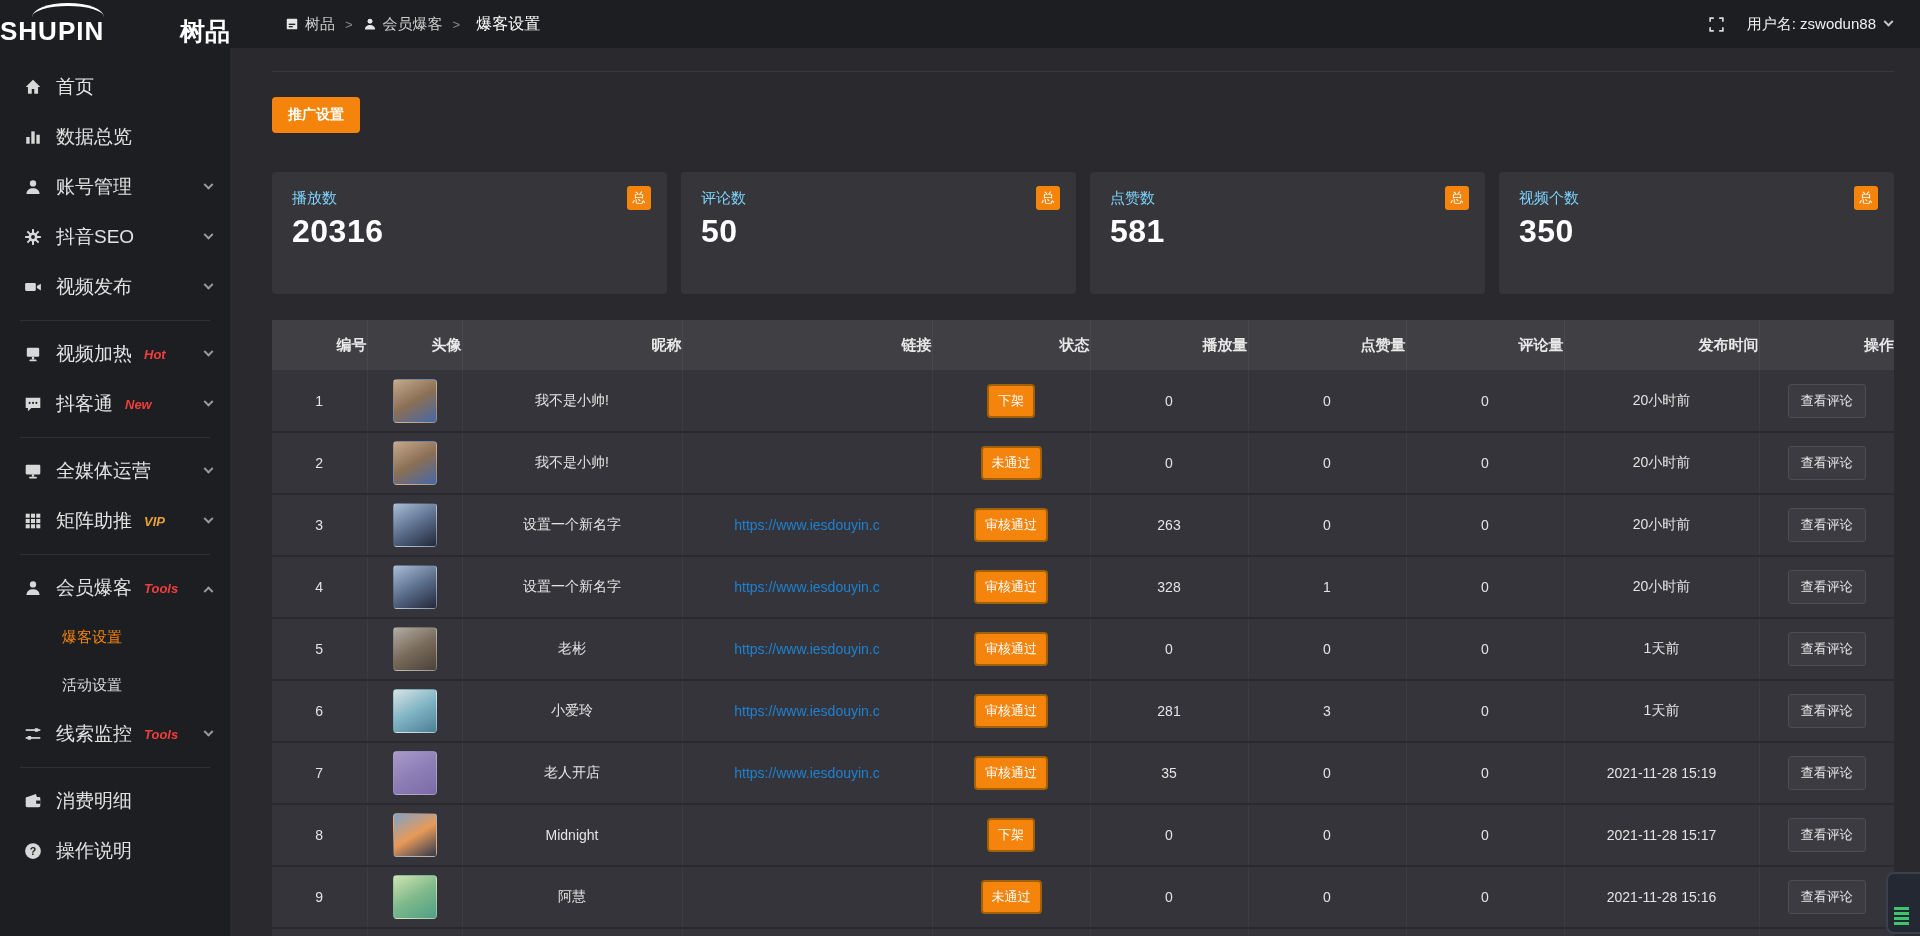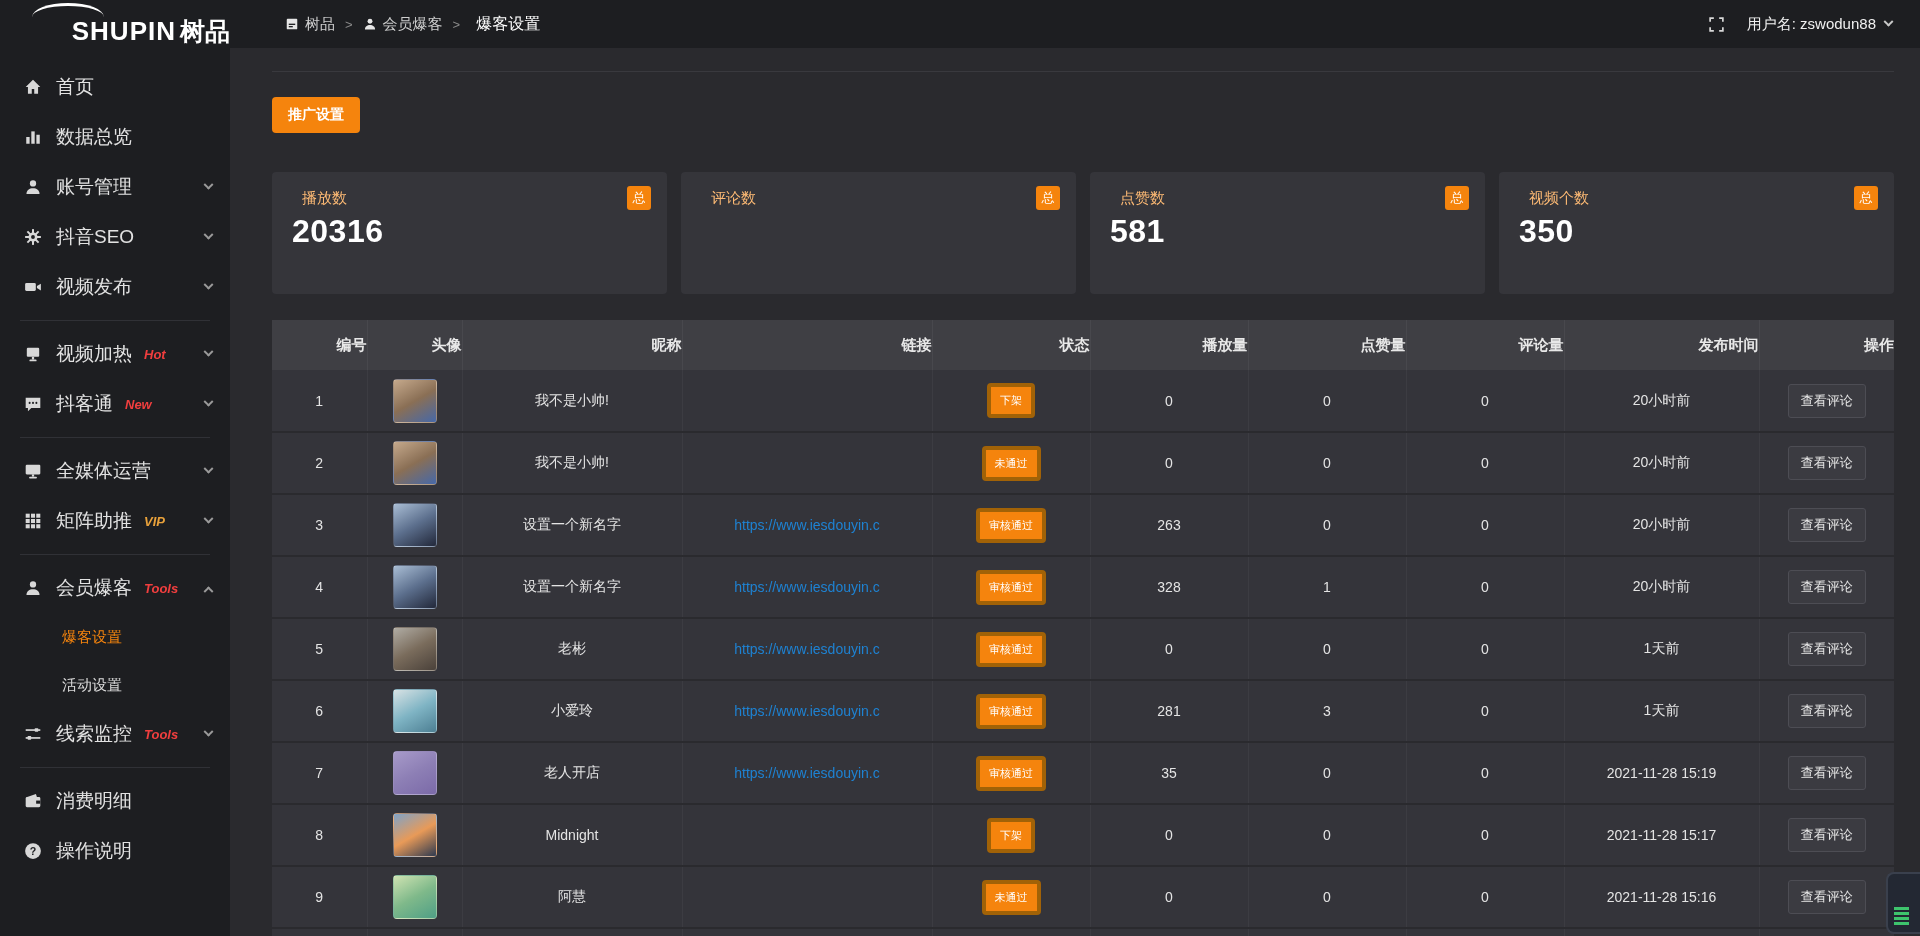--- a/index.html
+++ b/index.html
@@ -3,21 +3,21 @@
 <meta charset="utf-8">
 <style>
   * { margin:0; padding:0; box-sizing:border-box; }
   html,body { width:1920px; height:936px; overflow:hidden;
     font-family:"Liberation Sans","DejaVu Sans",sans-serif; background:#2a2a2e; }
 
   
   .sidebar { position:absolute; left:0; top:0; width:230px; height:936px;
     background:#1d1e21; z-index:3; overflow:hidden; }
   .logo { position:relative; height:56px; display:flex; align-items:center;
-    justify-content:flex-end; color:#fff; padding-top:6px; }
+    justify-content:space-between; color:#fff; padding-top:6px; }
   .logo-text { font-size:26px; font-weight:700; letter-spacing:1px; }
   .logo-cn { font-size:25px; font-weight:700; margin-left:4px; }
   .logo-arc { position:absolute; top:3px; left:32px; width:72px; height:14px;
     border-top:3px solid #fff; border-radius:50% 50% 0 0 / 100% 100% 0 0; }
   .menu { padding-top:6px; }
   .menu-item { height:50px; display:flex; align-items:center; padding:0 18px 0 24px;
     color:#e2e2e2; cursor:pointer; }
   .mi-icon { width:18px; height:18px; color:#d8d8d8; flex:0 0 18px; }
   .mi-icon svg { width:18px; height:18px; fill:currentColor; display:block; }
   .mi-label { font-size:19px; margin-left:14px; white-space:nowrap; }
@@ -50,40 +50,40 @@
   .content { position:absolute; left:230px; right:0; top:48px; bottom:0;
     background:#2a2a2e; padding:0 26px 0 42px; overflow:hidden; }
   .content-divider { border-top:1px solid #39393e; margin-top:23px; }
   .promo-btn { margin-top:25px; display:inline-block; background:#f5840d; color:#fff;
     border:none; border-radius:4px; font-size:14px; font-weight:700; padding:9px 16px;
     cursor:pointer; font-family:inherit; }
 
   .cards { margin-top:39px; display:flex; gap:14px; }
   .card { position:relative; flex:1 1 0; height:122px; background:#35353a;
     border-radius:4px; padding:17px 20px; }
-  .card-label { color:#fdba74; font-size:15px;margin-left:10px; }
+  .card-label { color:#7dd3fc; font-size:15px; }
   .card-value { color:#fff; font-size:32px; font-weight:600; margin-top:5px; letter-spacing:.5px; }
   .card-tag { position:absolute; top:14px; right:16px; width:24px; height:24px;
     background:#f5840d; color:#fff; font-size:13px; border-radius:3px;
     display:flex; align-items:center; justify-content:center; }
 
   .table-wrap { margin-top:26px; }
   table { width:100%; border-collapse:collapse; table-layout:fixed; }
   th { height:50px; background:#3f3f44; color:#e8e8e8; font-size:15px; font-weight:700;
     text-align:right; border-right:1px solid rgba(255,255,255,.05); }
   th:last-child { border-right:none; }
   td { height:62px; background:#34343a; color:#e4e4e4; font-size:14px; text-align:center;
     border-right:1px solid rgba(255,255,255,.045); border-bottom:2px solid #2a2a2e; }
   td:last-child { border-right:none; }
   .avatar { width:44px; height:44px; border-radius:4px; margin:0 auto;
     border:1px solid rgba(255,255,255,.18); }
   .cell-link { color:#1e82d2; text-decoration:none; font-size:14px; display:block;
     overflow:hidden; white-space:nowrap; cursor:pointer; }
-  .status-badge { display:inline-block; background:#f5840d; color:#fff; font-size:11px;
-    padding:6px 9px; border-radius:4px; border:4px solid #a16207; }
+  .status-badge { display:inline-block; background:#f5840d; color:#fff; font-size:13px;
+    padding:6px 9px; border-radius:4px; border:2px solid #a16207; }
   .action-btn { background:#3b3b41; border:1px solid #4d4d54; color:#e6e6e6; font-size:13px;
     padding:7px 12px; border-radius:3px; cursor:pointer; font-family:inherit; }
 
   .float-widget { position:absolute; right:0; bottom:2px; width:34px; height:62px;
     background:#232833; border:2px solid #3a404d; border-right:none;
     border-radius:8px 0 0 8px; z-index:5; cursor:pointer; }
   .float-bars { position:absolute; left:6px; bottom:7px; display:flex;
     flex-direction:column; gap:2px; }
   .float-bars i { display:block; width:15px; height:3px; background:#3ec46d; }
 </style>
@@ -309,20 +309,21 @@
   <div class="content-divider"></div>
   <button class="promo-btn">推广设置</button>
   <div class="cards">
       <div class="card">
         <div class="card-label">播放数</div>
         <div class="card-value">20316</div>
         <span class="card-tag">总</span>
       </div>
       <div class="card">
         <div class="card-label">评论数</div>
+        <div class="card-value">50</div>
         <span class="card-tag">总</span>
       </div>
       <div class="card">
         <div class="card-label">点赞数</div>
         <div class="card-value">581</div>
         <span class="card-tag">总</span>
       </div>
       <div class="card">
         <div class="card-label">视频个数</div>
         <div class="card-value">350</div>

